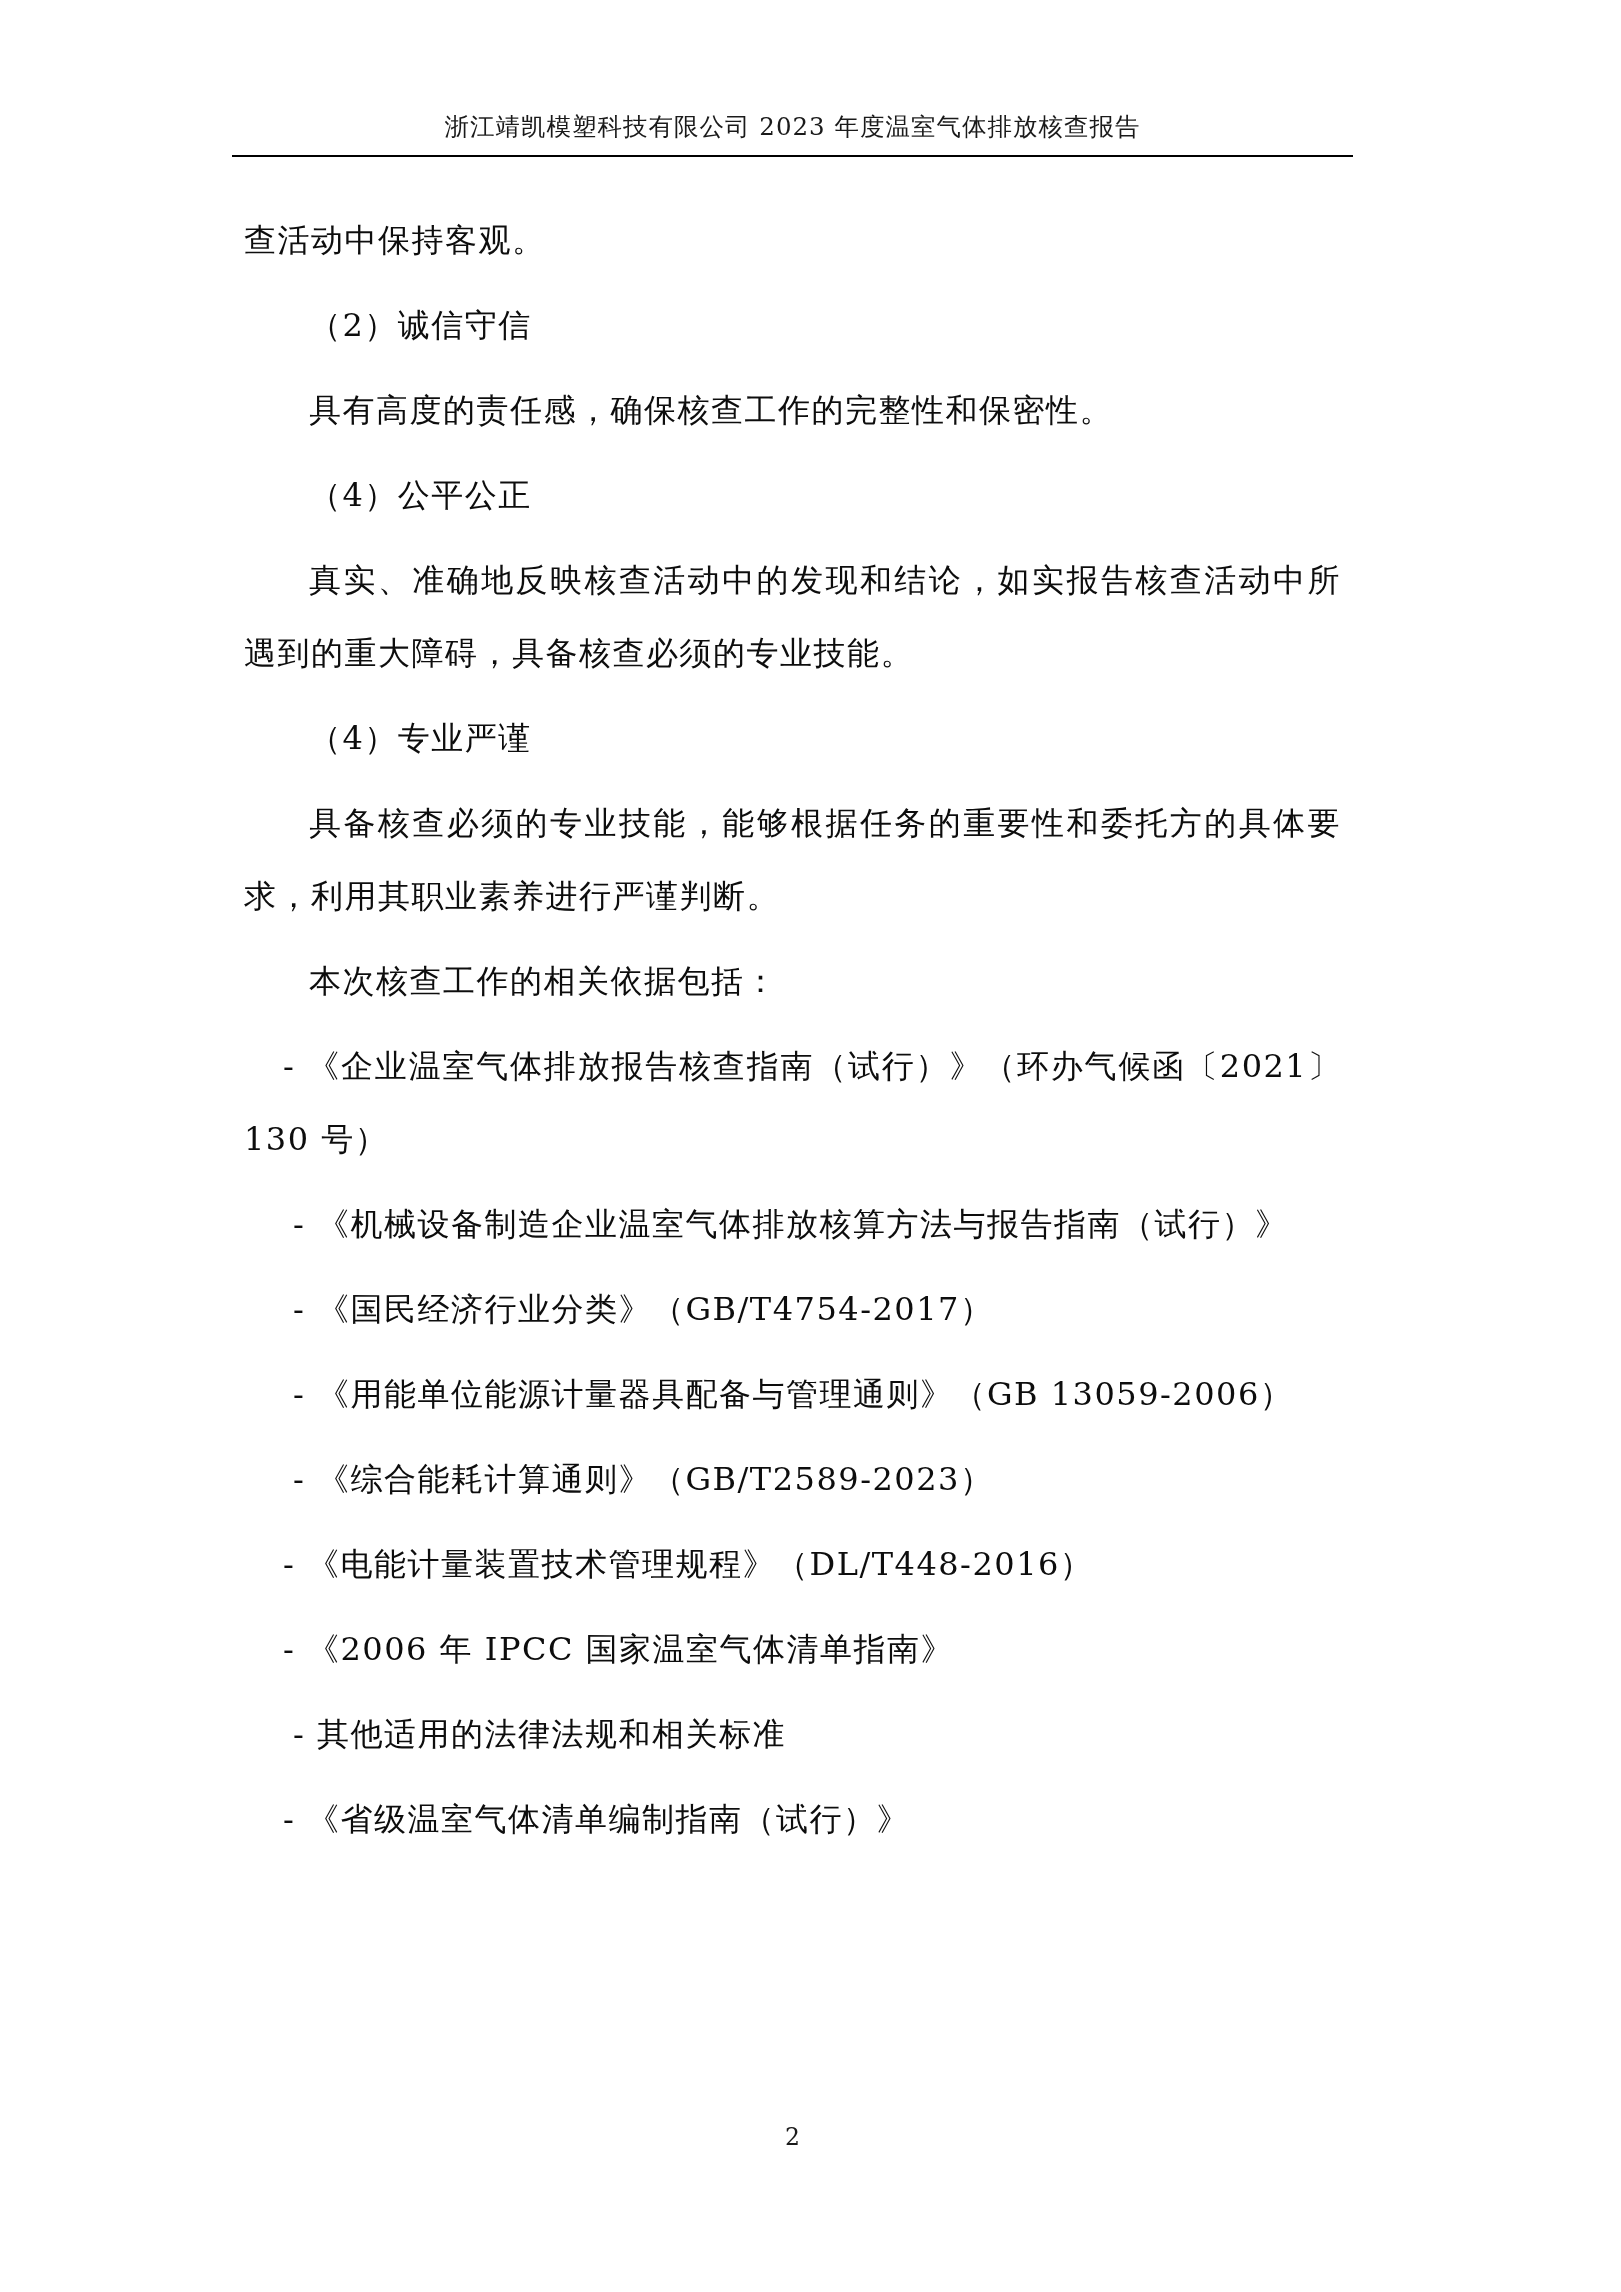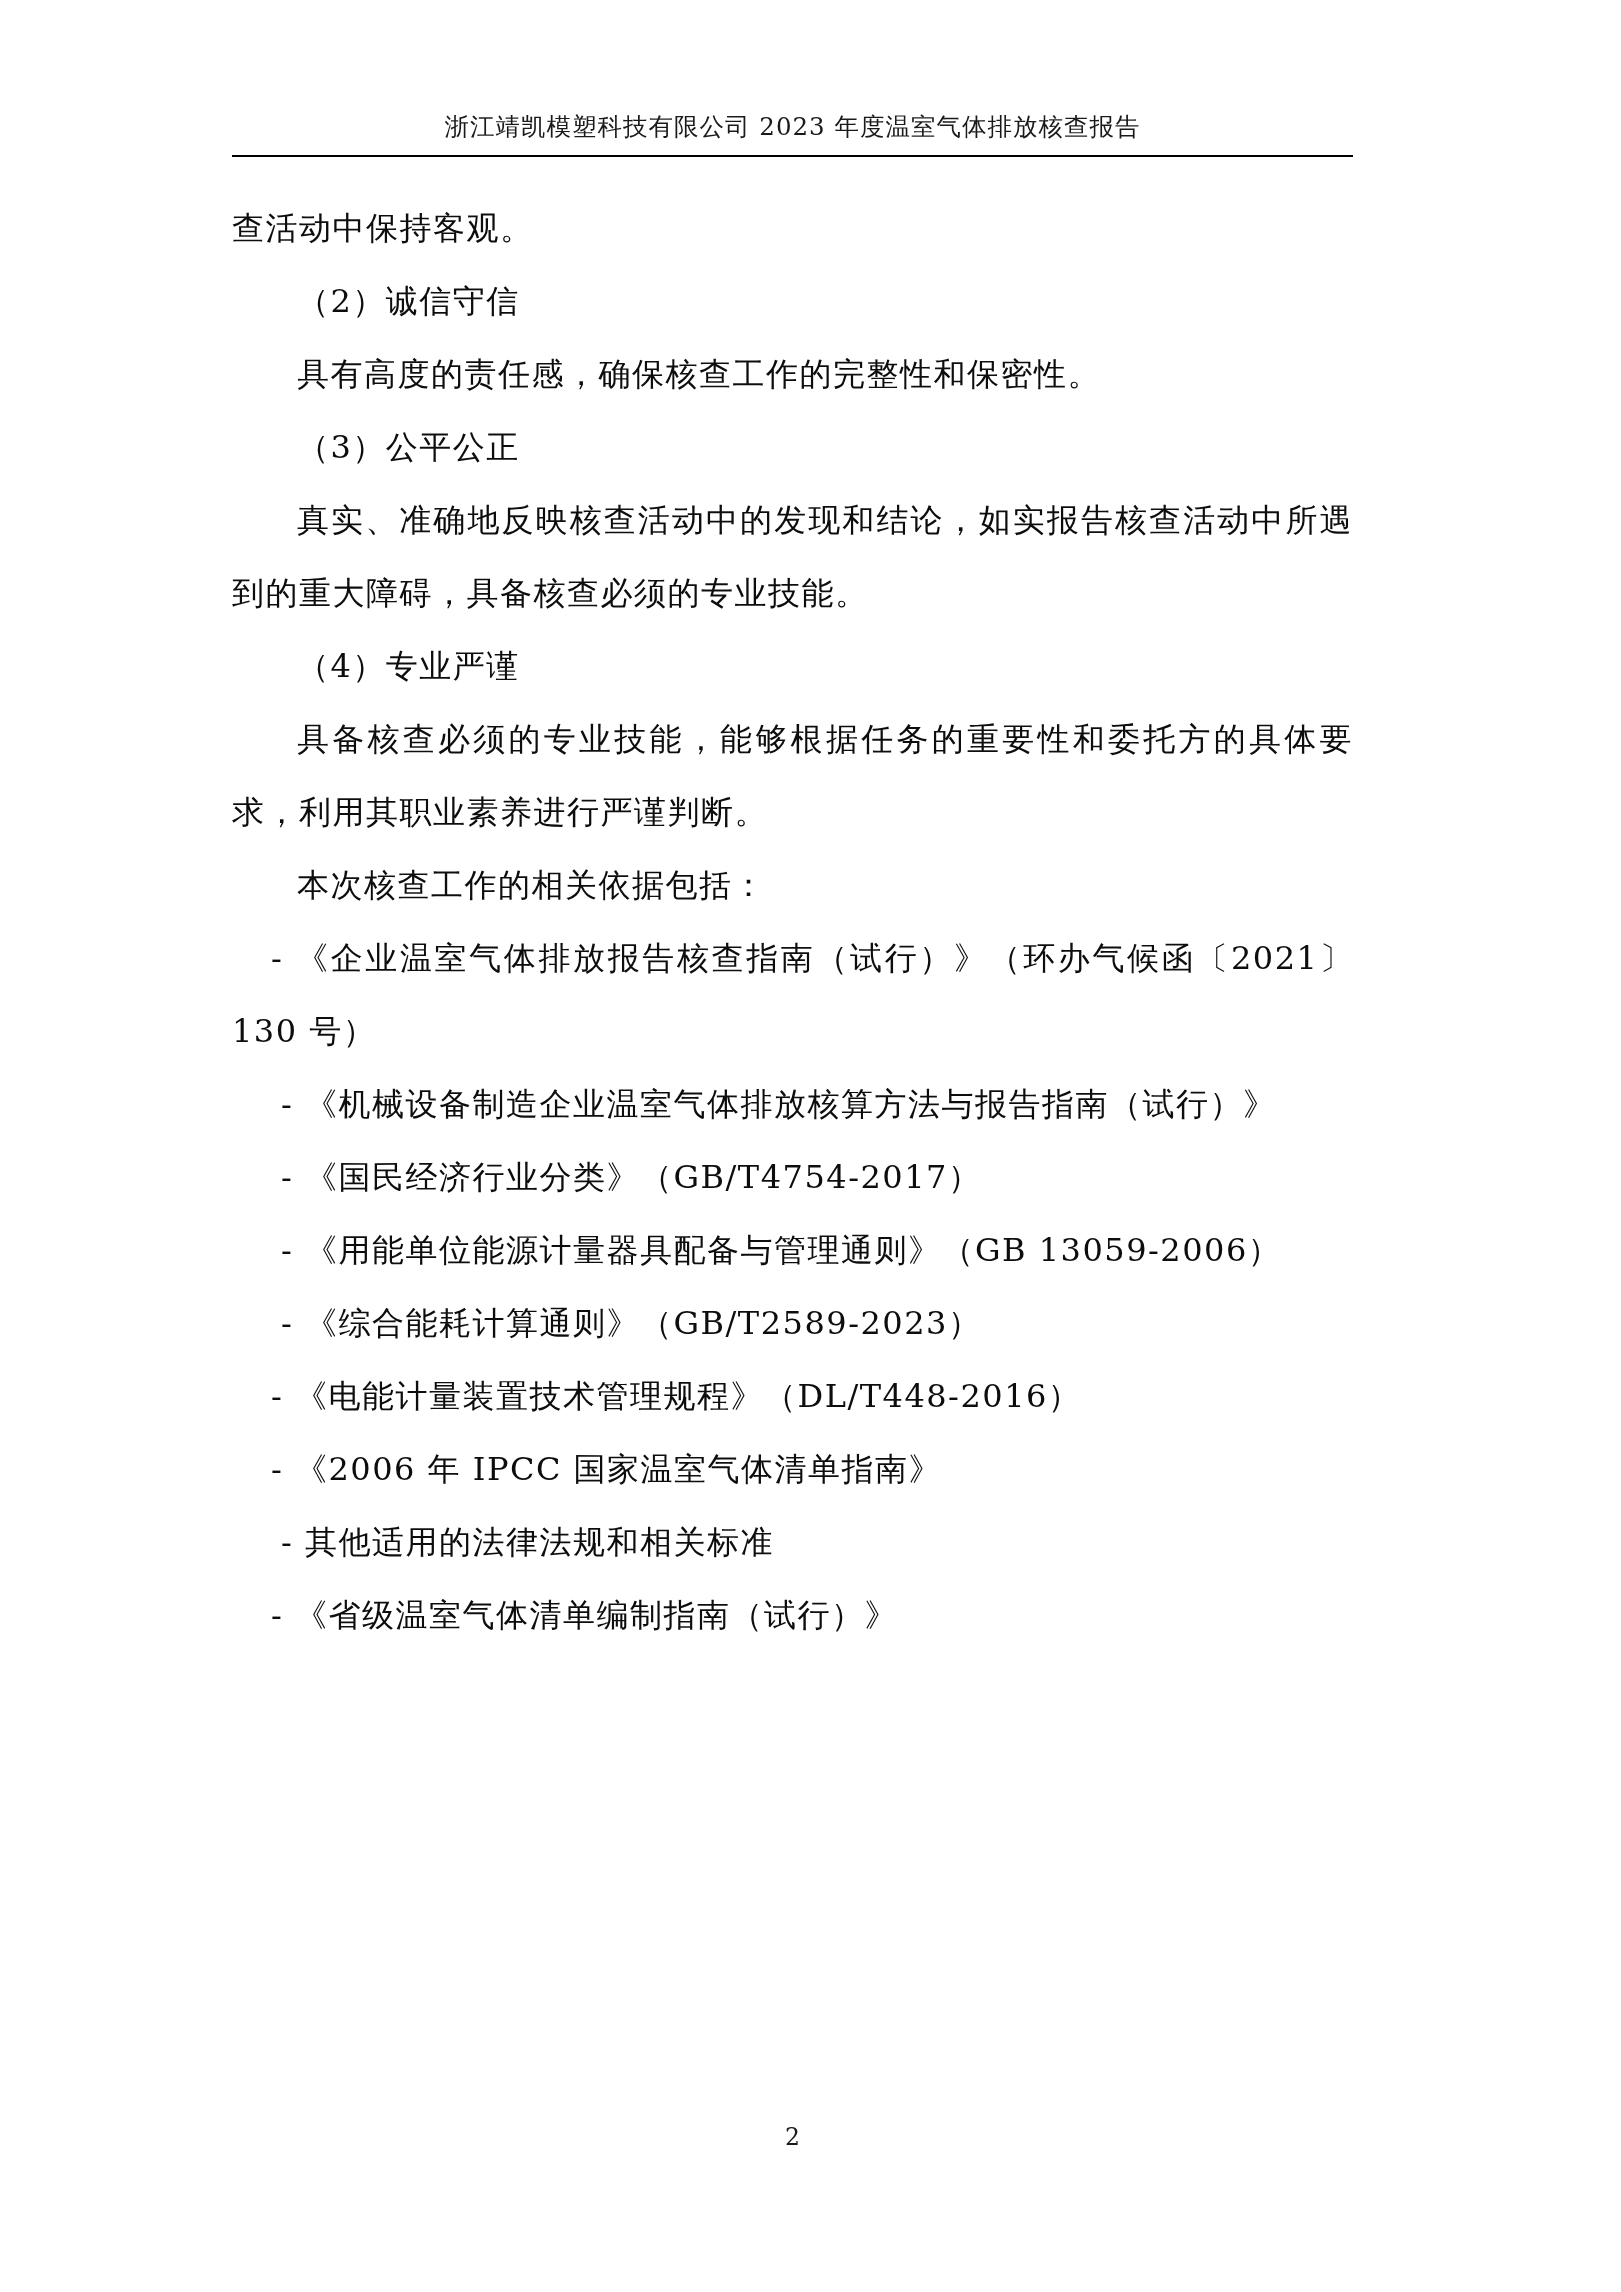--- a/index.html
+++ b/index.html
@@ -48,21 +48,21 @@
     left: 232px;
     right: 232px;
     top: 192px;
   }
   .para {
     font-size: 32px;
     line-height: 73px;
     letter-spacing: 1.5px;
     text-align: justify;
     color: #0d0d0d;
-    margin: 0;
+    margin: 12px;
     white-space: pre-wrap;
   }
   .indent {
     text-indent: 65px;
   }
   .indent-list {
     text-indent: 49px;
   }
   .indent-list-sm {
     text-indent: 39px;
@@ -90,21 +90,21 @@
 
   <div class="header">
     <span class="header-text">浙江靖凯模塑科技有限公司 2023 年度温室气体排放核查报告</span>
   </div>
   <div class="header-rule"></div>
 
   <div class="content">
     <p class="para noindent">查活动中保持客观。</p>
     <p class="para indent">（2）诚信守信</p>
     <p class="para indent">具有高度的责任感，确保核查工作的完整性和保密性。</p>
-    <p class="para indent">（3）公平公正</p>
+    <p class="para indent">（4）公平公正</p>
     <p class="para indent">真实、准确地反映核查活动中的发现和结论，如实报告核查活动中所遇到的重大障碍，具备核查必须的专业技能。</p>
     <p class="para indent">（4）专业严谨</p>
     <p class="para indent">具备核查必须的专业技能，能够根据任务的重要性和委托方的具体要求，利用其职业素养进行严谨判断。</p>
     <p class="para indent">本次核查工作的相关依据包括：</p>
     <p class="para indent-list-sm">- 《企业温室气体排放报告核查指南（试行）》（环办气候函〔2021〕130 号）</p>
     <p class="para indent-list">- 《机械设备制造企业温室气体排放核算方法与报告指南（试行）》</p>
     <p class="para indent-list">- 《国民经济行业分类》（GB/T4754-2017）</p>
     <p class="para indent-list">- 《用能单位能源计量器具配备与管理通则》（GB 13059-2006）</p>
     <p class="para indent-list">- 《综合能耗计算通则》（GB/T2589-2023）</p>
     <p class="para indent-list-sm">- 《电能计量装置技术管理规程》（DL/T448-2016）</p>

